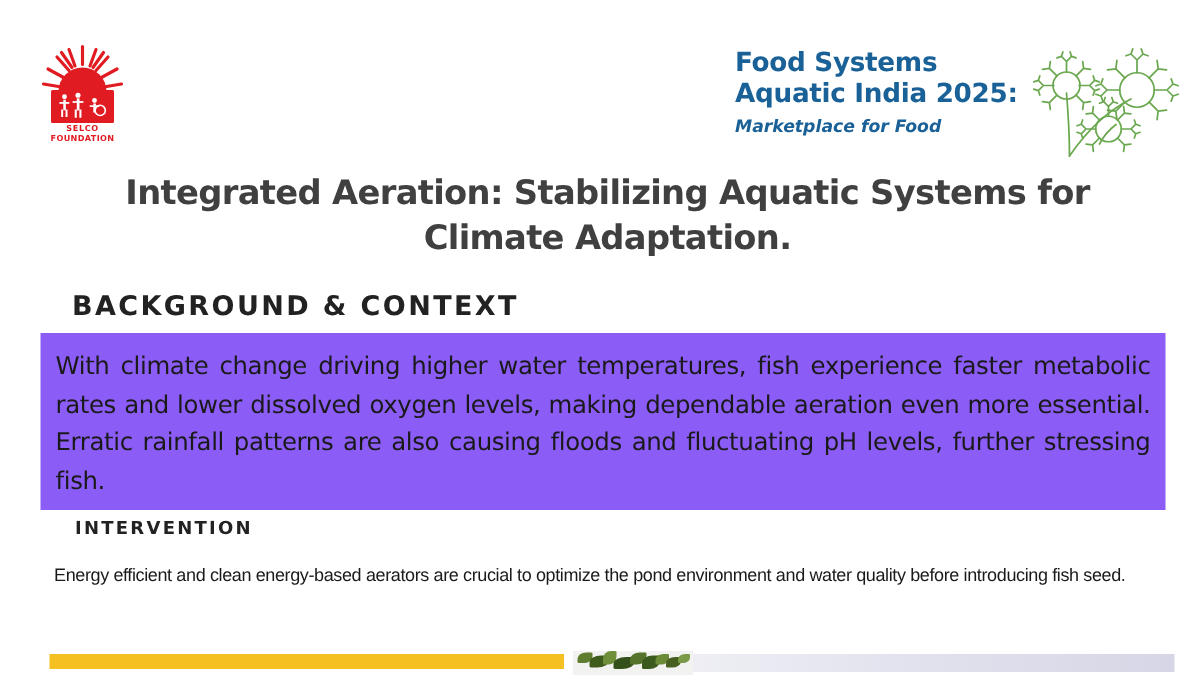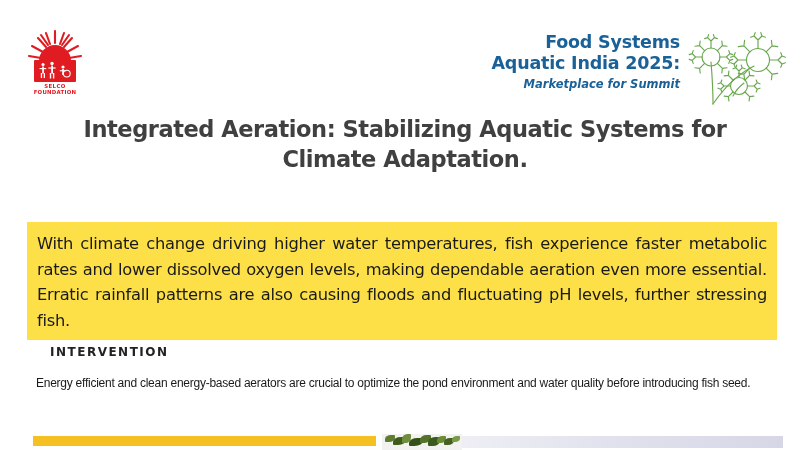--- a/index.html
+++ b/index.html
@@ -32,21 +32,20 @@
     width: 66px;
     height: 72px;
   }
   .logo-selco svg { display: block; }
 
   .summit-block {
     position: absolute;
     left: 490px;
     top: 32px;
     width: 190px;
-    text-align: right;
   }
   .summit-line {
     font-family: "DejaVu Sans", "Liberation Sans", sans-serif;
     font-weight: bold;
     font-size: 17.5px;
     line-height: 21px;
     color: #1a6198;
     letter-spacing: -0.2px;
     white-space: nowrap;
   }
@@ -97,21 +96,21 @@
   #head-background { left: 48px; top: 194px; }
   #head-intervention { left: 50px; top: 345px; font-size: 12px; letter-spacing: 1.5px; }
 
   
   .bg-box {
     position: absolute;
     left: 27px;
     top: 222px;
     width: 750px;
     height: 118px;
-    background: #fde047;
+    background: #8b5cf6;
   }
   .bg-box p {
     margin: 0;
     padding: 9px 10px 0 10px;
     font-family: "DejaVu Sans", "Liberation Sans", sans-serif;
     font-size: 16.3px;
     line-height: 25.5px;
     color: #1a1a1a;
     text-align: justify;
     letter-spacing: -0.25px;
@@ -211,21 +210,21 @@
       </g>
 
       <text x="33" y="62.5" text-anchor="middle" fill="#e11b22" font-family="DejaVu Sans, Liberation Sans, sans-serif" font-size="5.4" font-weight="bold" letter-spacing="0.4">SELCO</text>
       <text x="33" y="69" text-anchor="middle" fill="#e11b22" font-family="DejaVu Sans, Liberation Sans, sans-serif" font-size="5.4" font-weight="bold" letter-spacing="0.25">FOUNDATION</text>
     </svg>
   </div>
 
   <div class="summit-block">
     <div class="summit-line">Food Systems</div>
     <div class="summit-line">Aquatic India 2025:</div>
-    <div class="summit-sub">Marketplace for Summit</div>
+    <div class="summit-sub">Marketplace for Food</div>
   </div>
 
   <div class="logo-plant">
     <svg width="104" height="80" viewBox="0 0 104 80" xmlns="http://www.w3.org/2000/svg">
       <g fill="none" stroke="#6aa84f" stroke-width="1.15" stroke-linecap="round">
 
         <path d="M27 78 C27 62 26 48 25 36"></path>
         <path d="M27 78 C38 62 52 48 68 40"></path>
         <path d="M47 70 C50 64 54 60 58 57"></path>
 
@@ -260,20 +259,21 @@
           <path d="M59 54 l4.6 -4.6 M63.6 49.4 l4.3 .5 M63.6 49.4 l-.5 -4.3"></path>
           <path d="M47 66 l-4.6 4.6 M42.4 70.6 l-4.3 -.5 M42.4 70.6 l.5 4.3"></path>
           <path d="M59 66 l4.6 4.6 M63.6 70.6 l4.3 -.5 M63.6 70.6 l-.5 4.3"></path>
         </g>
       </g>
     </svg>
   </div>
 
   <div class="slide-title">Integrated Aeration: Stabilizing Aquatic Systems for Climate Adaptation.</div>
 
+  <div class="sec-head" id="head-background">BACKGROUND &amp; CONTEXT</div>
 
   <div class="bg-box">
     <p>With climate change driving higher water temperatures, fish experience faster metabolic rates and lower dissolved oxygen levels, making dependable aeration even more essential. Erratic rainfall patterns are also causing floods and fluctuating pH levels, further stressing fish.</p>
   </div>
 
   <div class="sec-head" id="head-intervention">INTERVENTION</div>
 
   <p class="iv-text">Energy efficient and clean energy-based aerators are crucial to optimize the pond environment and water quality before introducing fish seed.</p>
 
   <div class="strip-yellow"></div>

